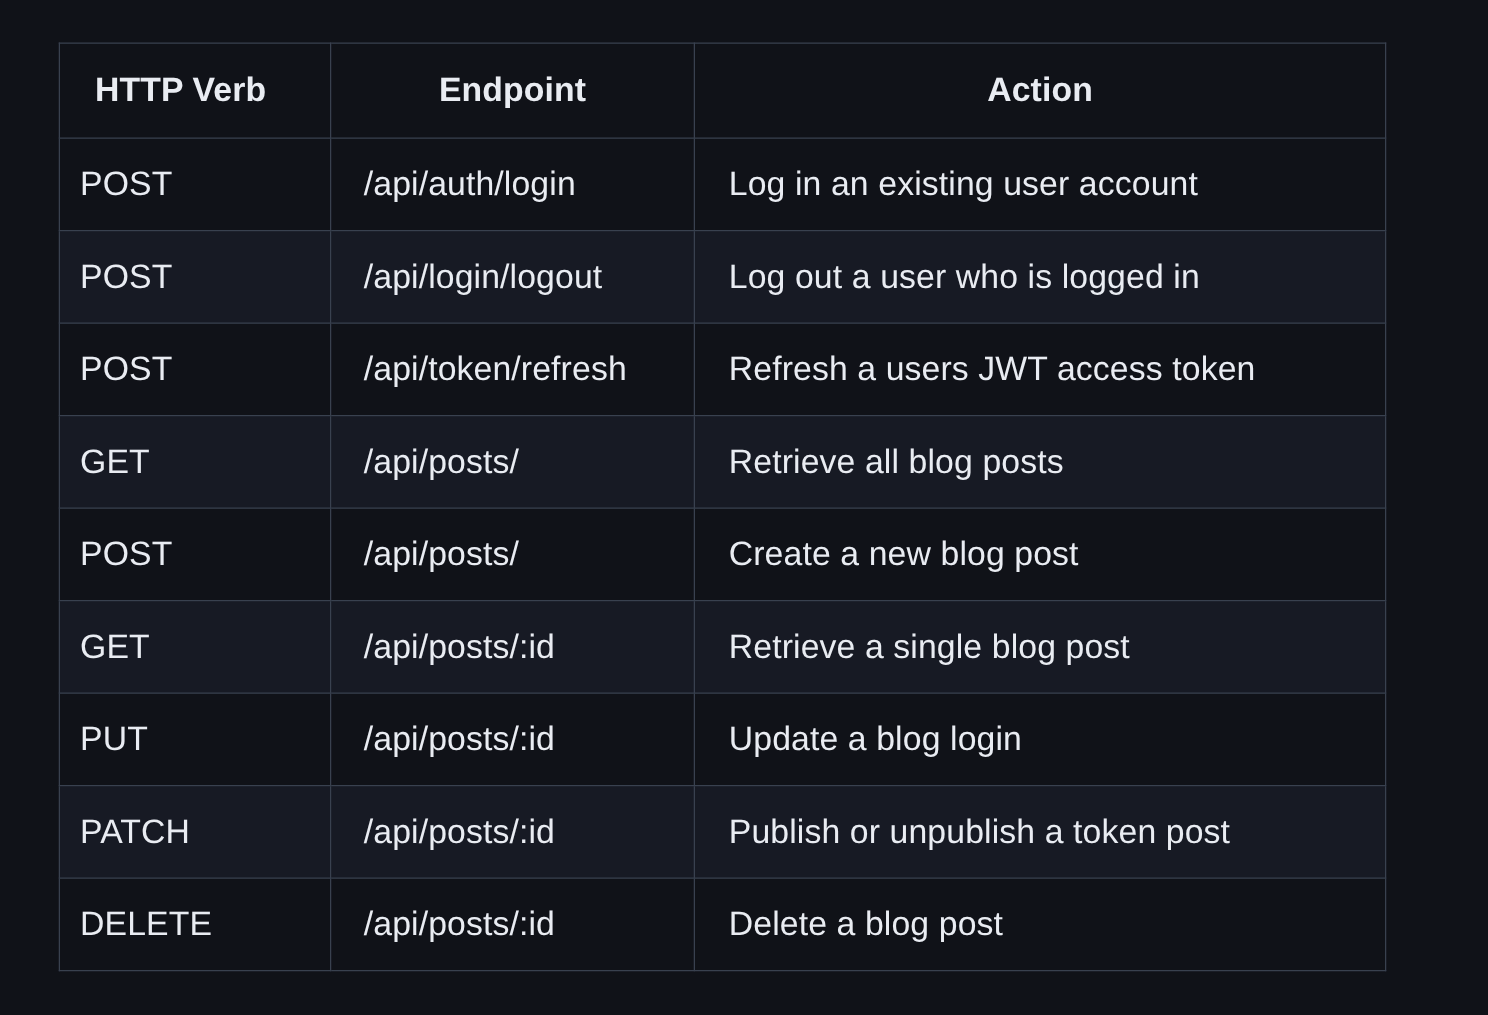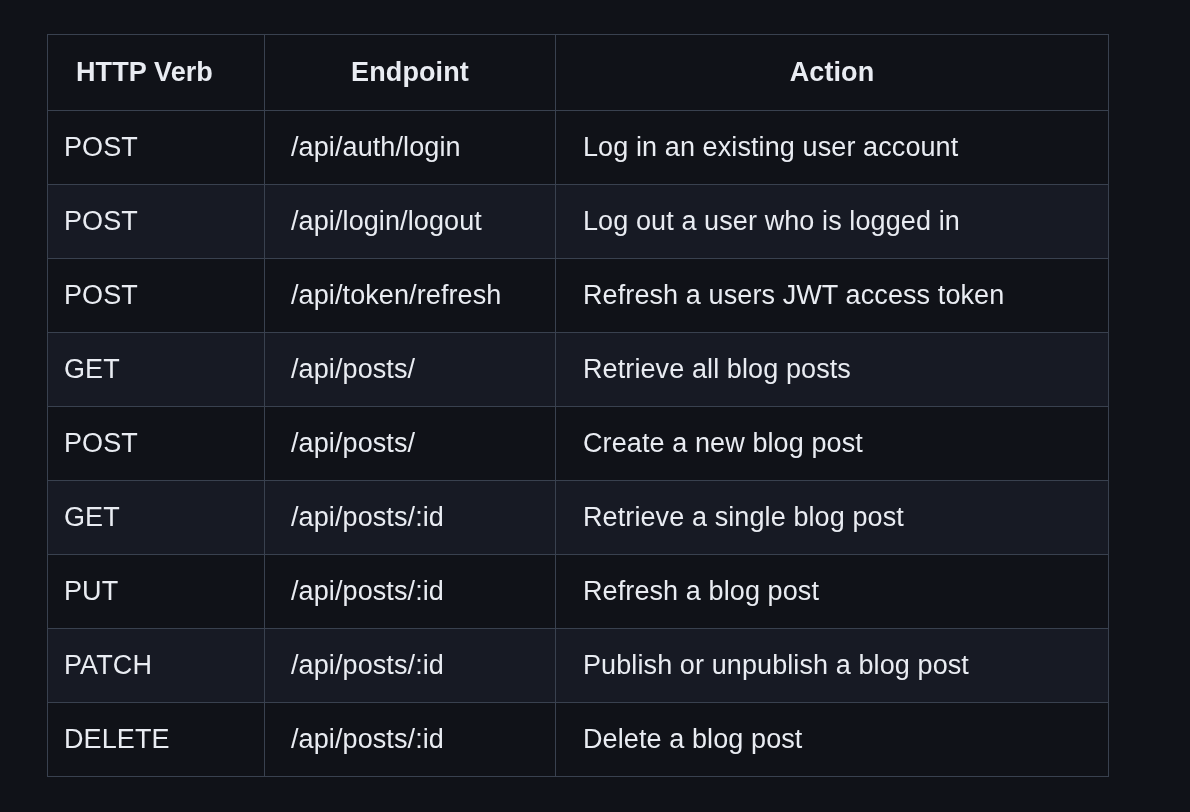--- a/index.html
+++ b/index.html
@@ -136,26 +136,26 @@
             <td class="cell-action">Create a new blog post</td>
           </tr>
           <tr class="row-light">
             <td class="cell-verb">GET</td>
             <td class="cell-endpoint">/api/posts/:id</td>
             <td class="cell-action">Retrieve a single blog post</td>
           </tr>
           <tr class="row-dark">
             <td class="cell-verb">PUT</td>
             <td class="cell-endpoint">/api/posts/:id</td>
-            <td class="cell-action">Refresh a blog post</td>
+            <td class="cell-action">Update a blog login</td>
           </tr>
           <tr class="row-light">
             <td class="cell-verb">PATCH</td>
             <td class="cell-endpoint">/api/posts/:id</td>
-            <td class="cell-action">Publish or unpublish a blog post</td>
+            <td class="cell-action">Publish or unpublish a token post</td>
           </tr>
           <tr class="row-dark">
             <td class="cell-verb">DELETE</td>
             <td class="cell-endpoint">/api/posts/:id</td>
             <td class="cell-action">Delete a blog post</td>
           </tr>
         </tbody>
     </table>
   </div>
 </div>

